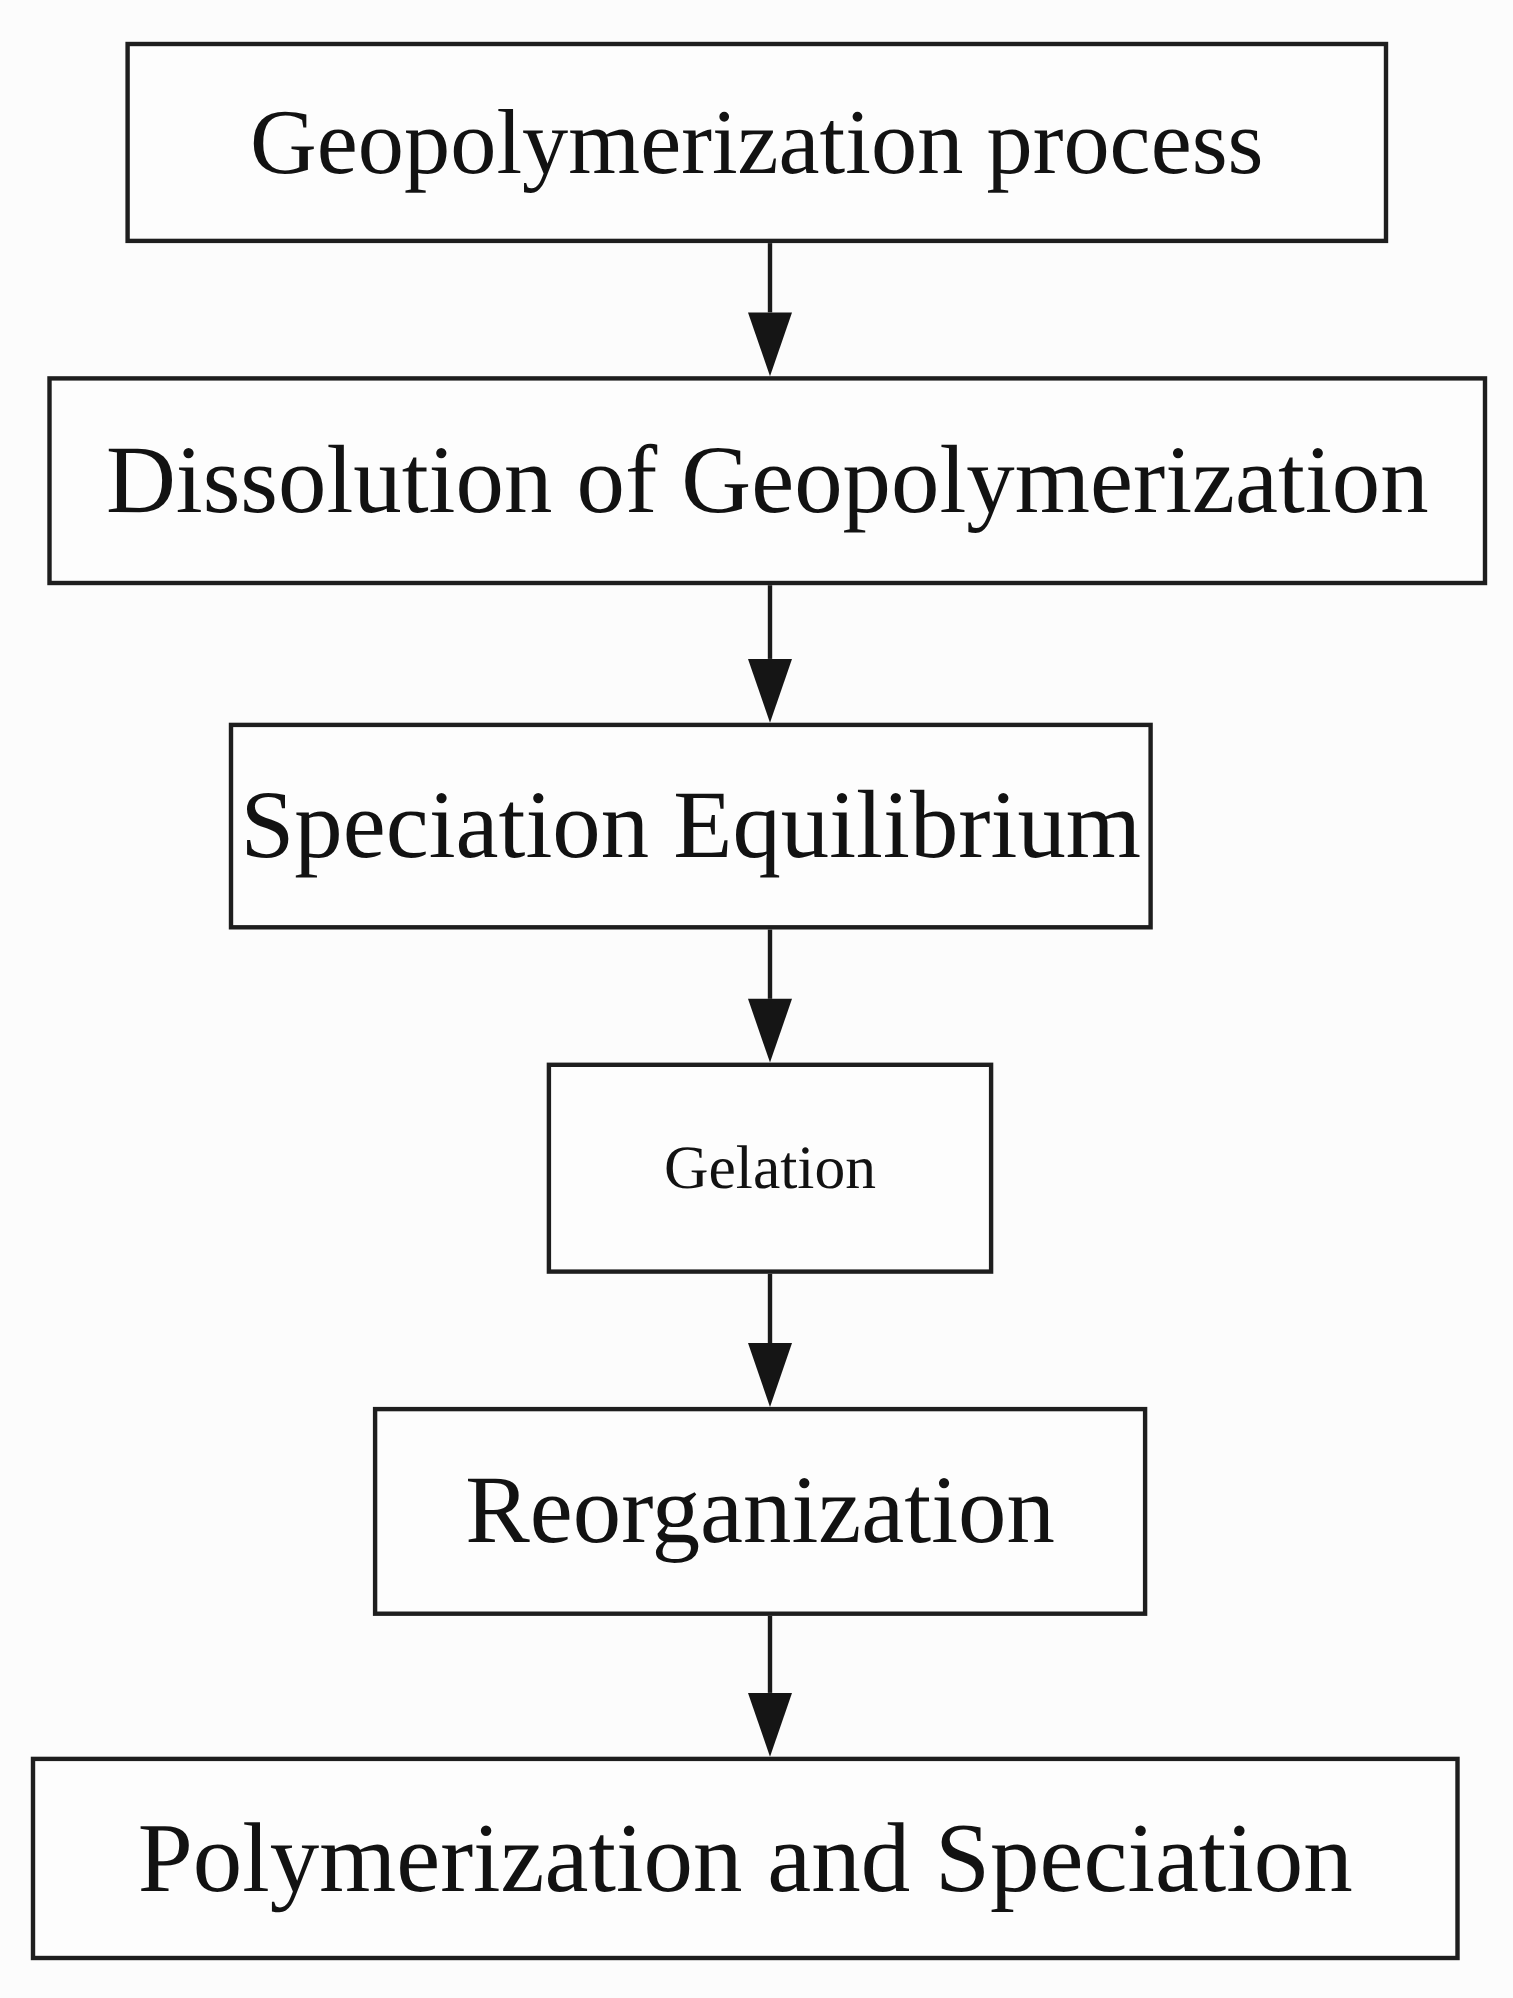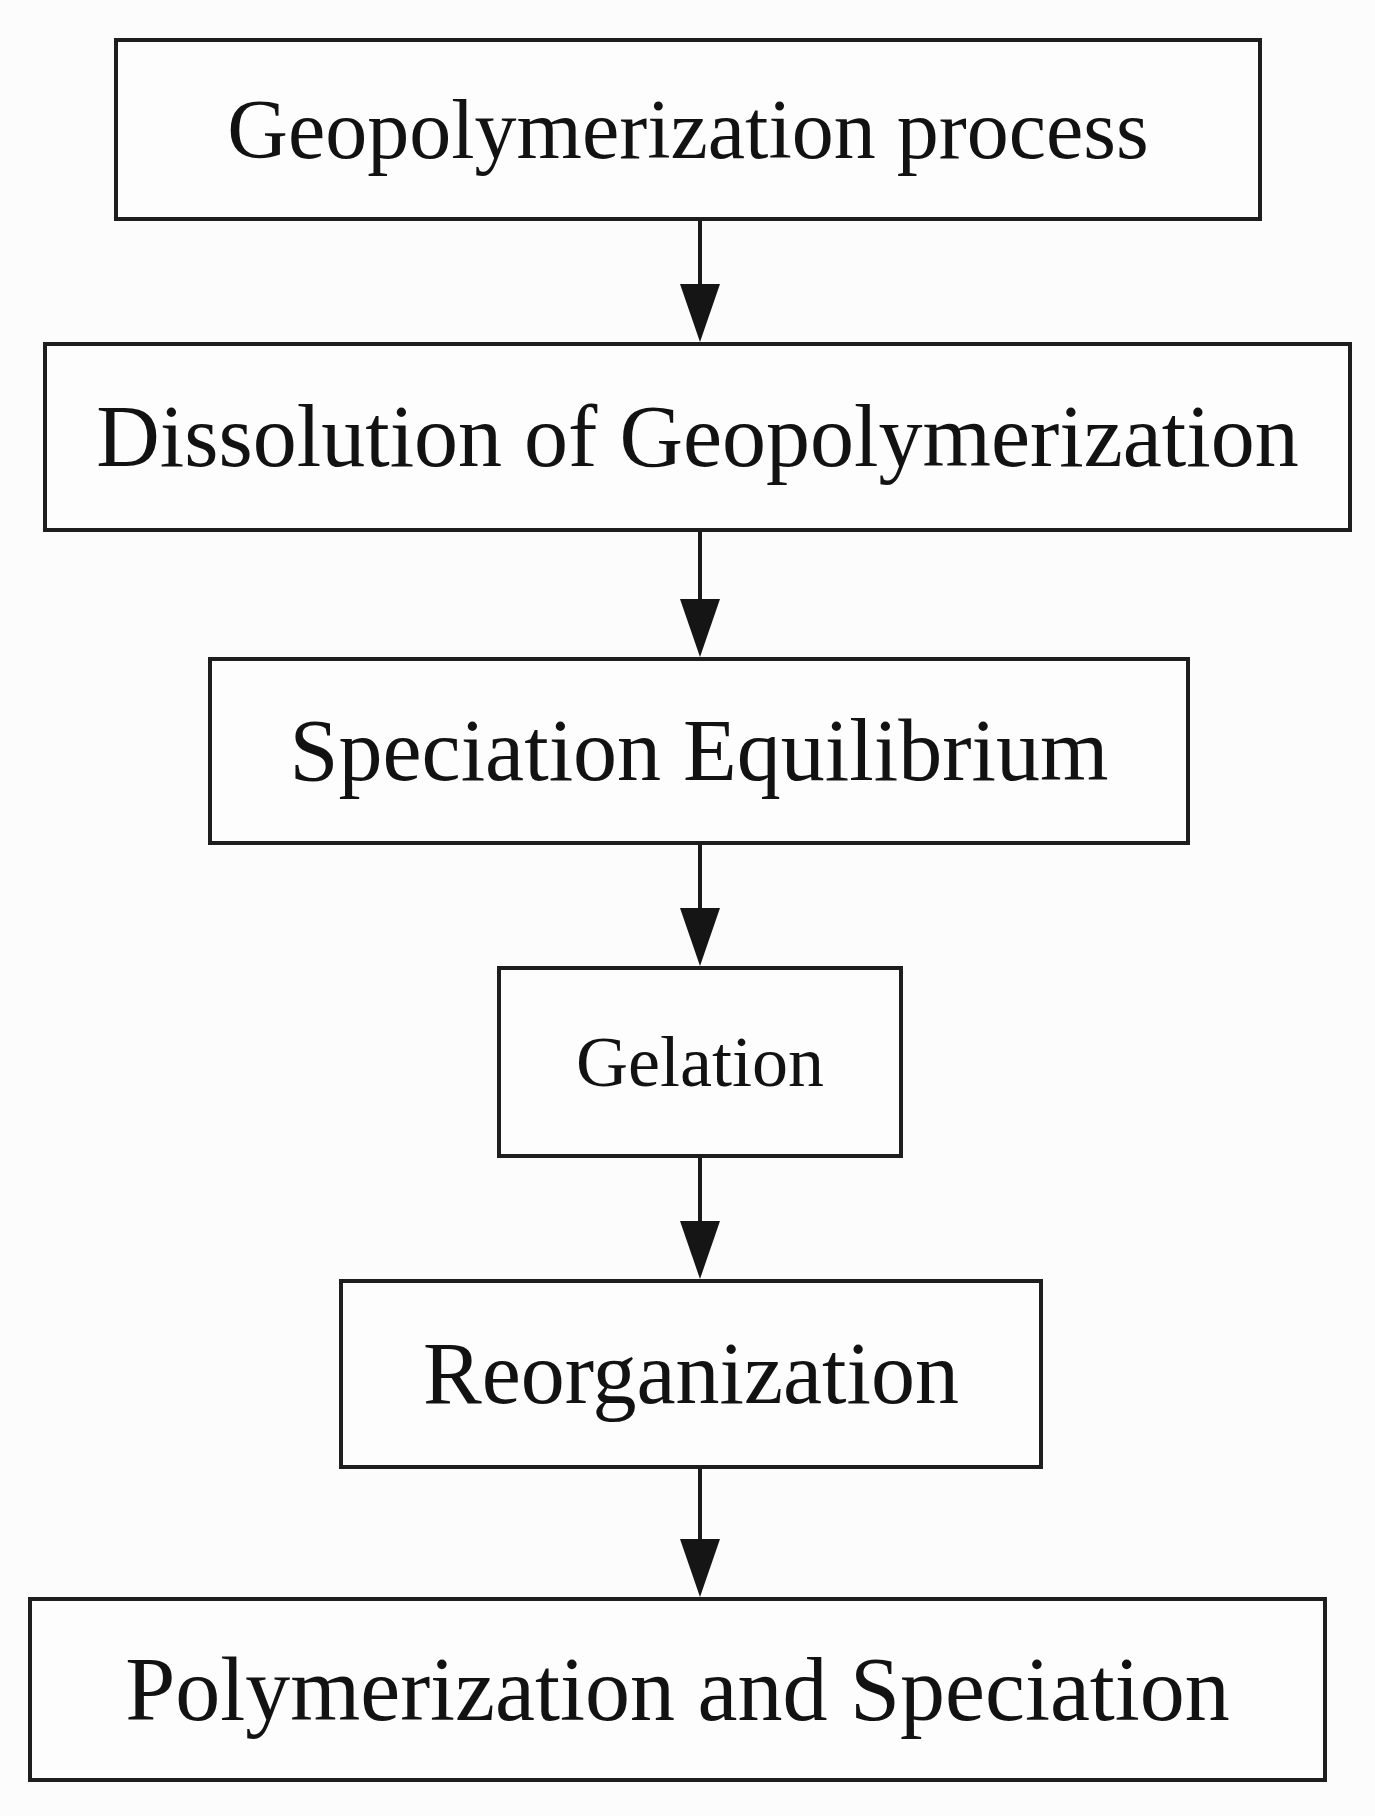--- a/index.html
+++ b/index.html
@@ -24,22 +24,22 @@
     align-items: center;
     justify-content: center;
     color: #121212;
     font-size: 84px;
     line-height: 1;
     white-space: nowrap;
     text-align: center;
   }
   .box-1 { left: 114px; top: 38px;   width: 1148px; height: 183px; }
   .box-2 { left: 43px;  top: 342px;  width: 1309px; height: 190px; font-size: 88px; }
-  .box-3 { left: 208px; top: 657px;  width: 982px;  height: 188px; font-size: 88px; }
-  .box-4 { left: 497px; top: 966px;  width: 406px;  height: 192px; font-size: 72px; }
+  .box-3 { left: 208px; top: 657px;  width: 840px;  height: 188px; font-size: 88px; }
+  .box-4 { left: 497px; top: 966px;  width: 406px;  height: 192px; font-size: 56px; }
   .box-5 { left: 339px; top: 1279px; width: 704px;  height: 190px; font-size: 88px; }
   .box-6 { left: 28px;  top: 1597px; width: 1299px; height: 185px; font-size: 90px; }
 
   .arrow {
     position: absolute;
     left: 678px;
     width: 44px;
     display: flex;
     flex-direction: column;
     align-items: center;

